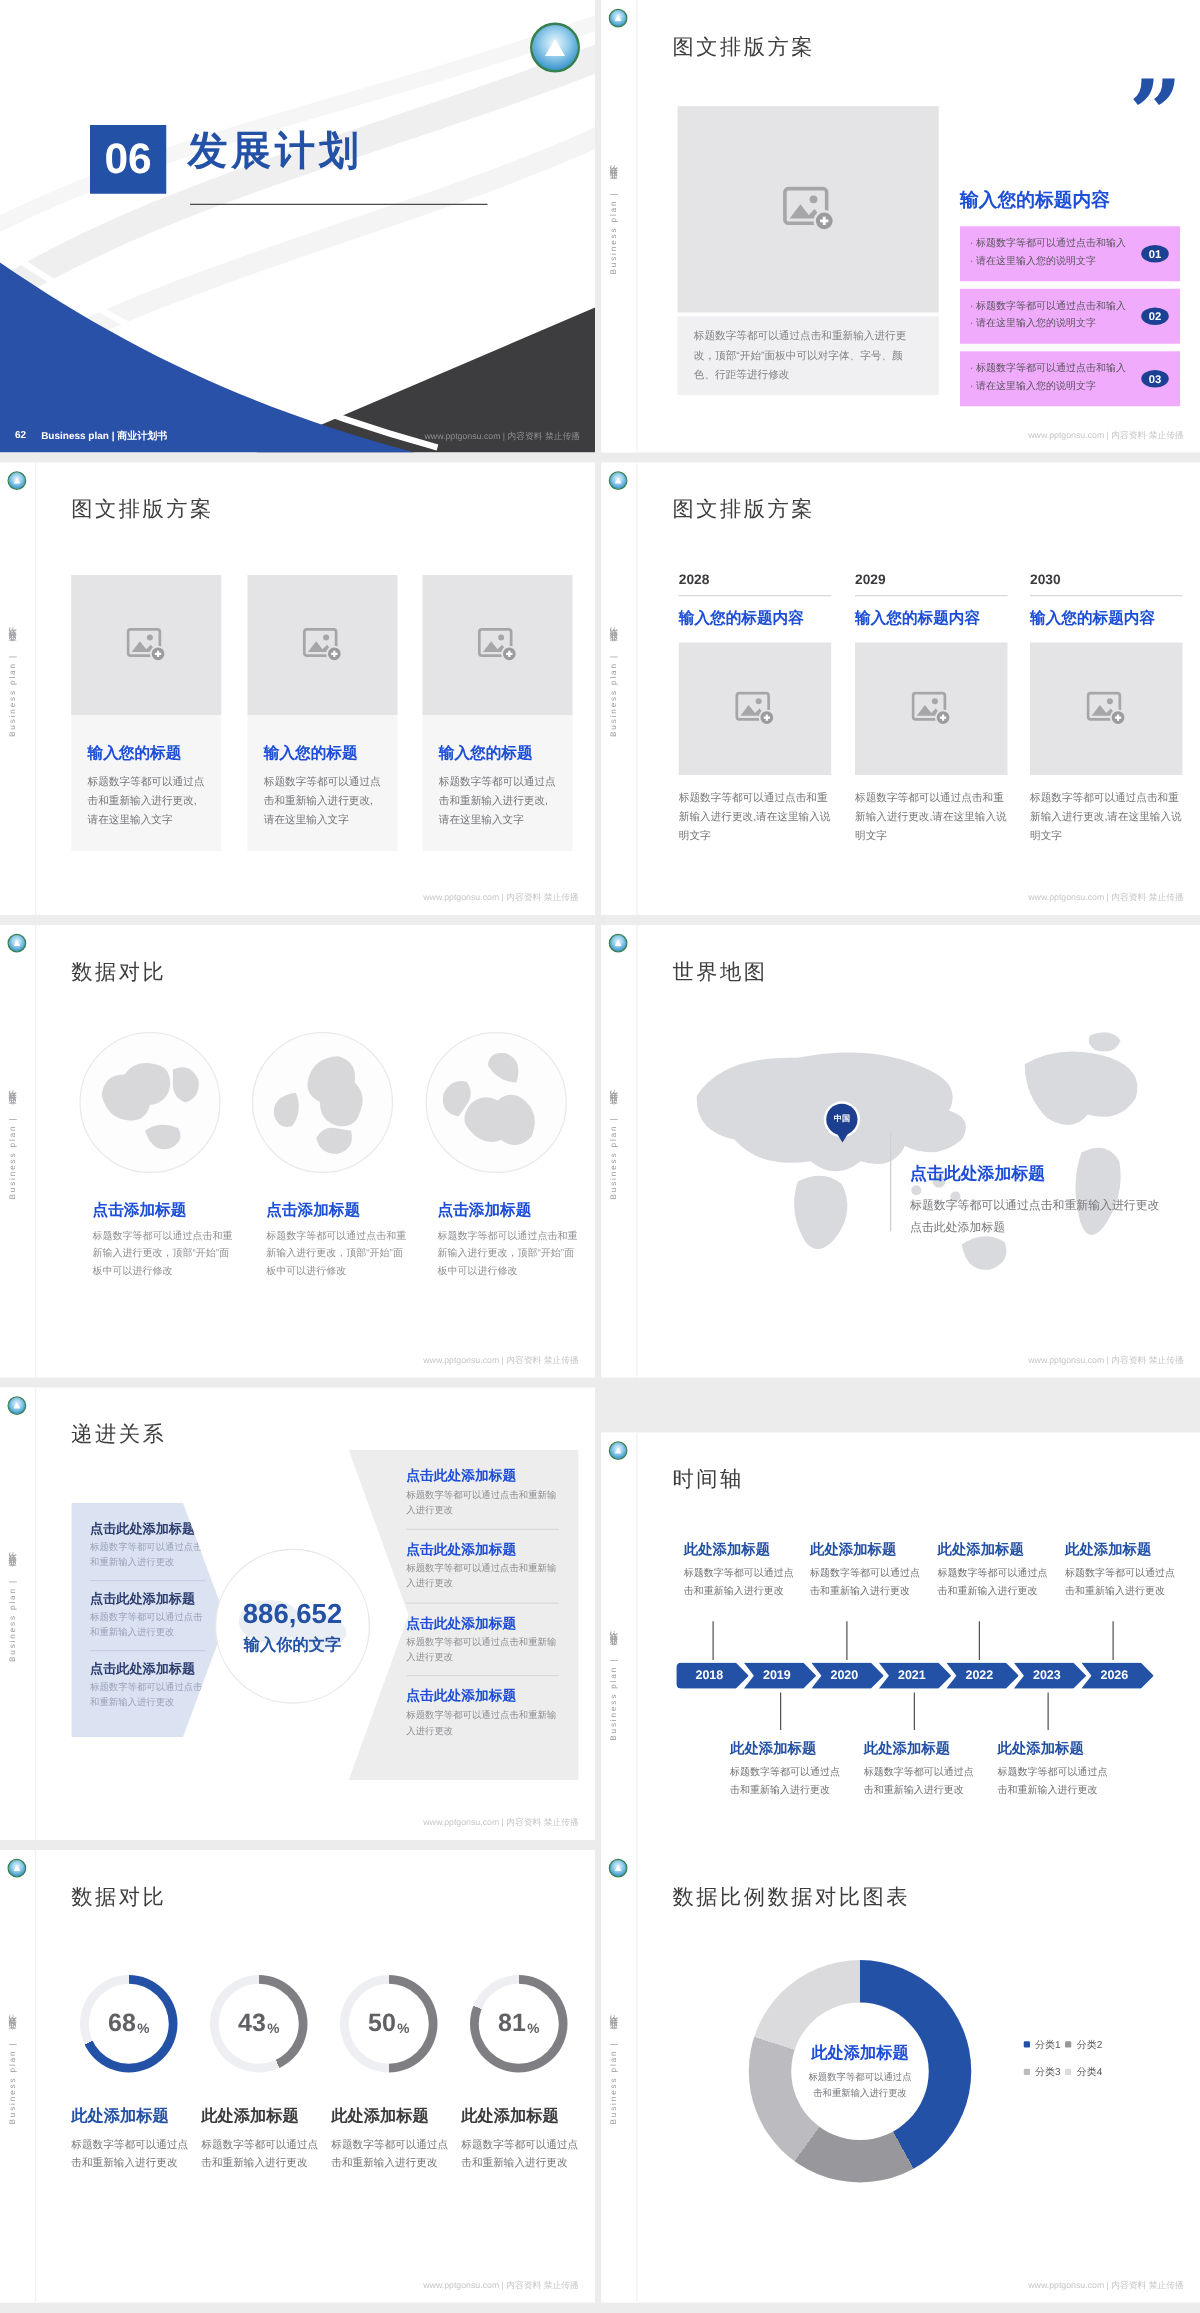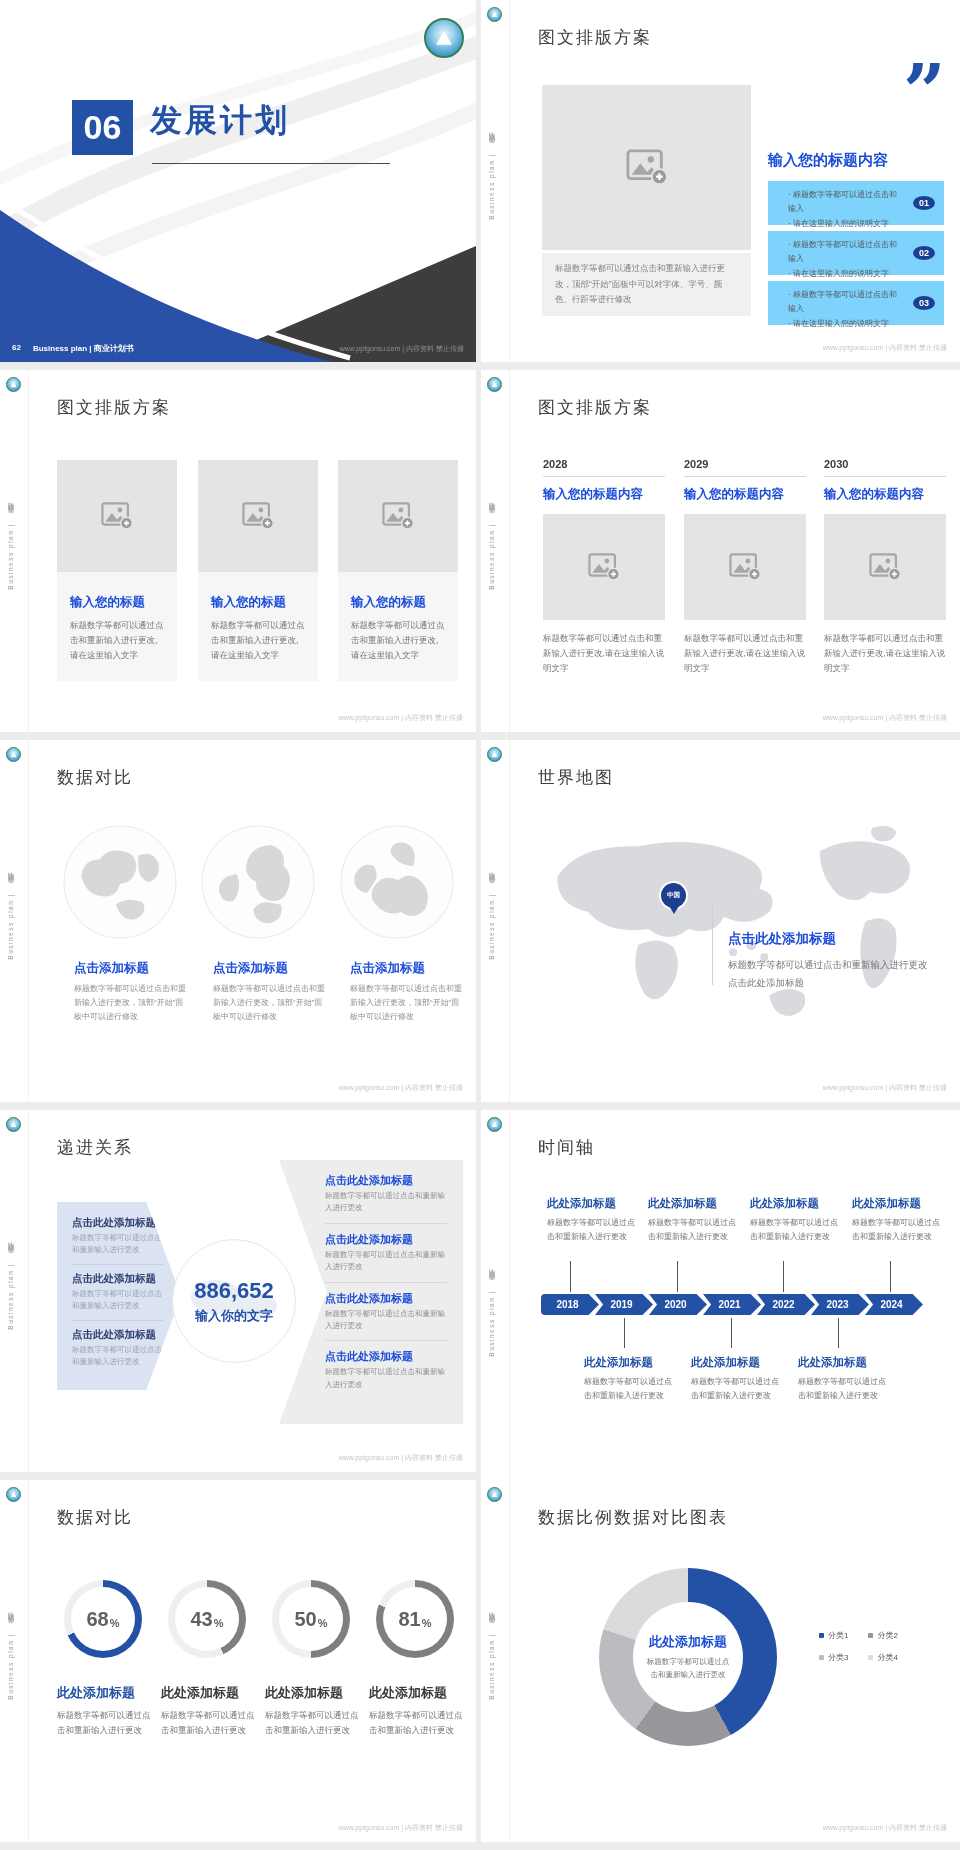--- a/index.html
+++ b/index.html
@@ -30,21 +30,21 @@
   .s62-desc{position:absolute;left:152px;top:174px;width:248px;font-size:12.5px;color:#48484c;line-height:1.62;z-index:3}
   .s62-fl{position:absolute;left:12px;bottom:8px;color:#fff;font-size:8px;font-weight:bold;z-index:4;display:flex;gap:12px}
   .s62-fr{position:absolute;right:12px;bottom:8px;color:#8f8f93;font-size:7px;z-index:4}
   
   .ph63{position:absolute;left:61px;top:85px;width:209px;height:165px}
   .cap63{position:absolute;left:61px;top:253px;width:209px;box-sizing:border-box;background:#f0f0f2;
          padding:8px 13px;font-size:8.5px;color:#828286;line-height:1.85}
   .quote63{position:absolute;left:422px;top:70px;font-family:"DejaVu Serif","Liberation Serif",serif;
            font-weight:bold;font-size:74px;line-height:.62;color:#2351a5}
   .h63{position:absolute;left:287px;top:151px;font-size:15px}
-  .i63{position:absolute;left:287px;width:176px;height:44px;background:#7dd3fc;box-sizing:border-box;padding:7px 40px 0 20px}
+  .i63{position:absolute;left:287px;width:176px;height:44px;background:#f0abfc;box-sizing:border-box;padding:7px 40px 0 8px}
   .i63 .ln{font-size:8px;color:#56565a;line-height:1.8}
   .inum{position:absolute;right:9px;top:50%;transform:translateY(-50%);width:22px;height:14px;border-radius:50%;
         background:#1c4093;color:#fff;font-size:9px;font-weight:bold;display:flex;align-items:center;justify-content:center}
   
   .col64{position:absolute;top:90px;width:120px}
   .ph64{height:112px}
   .panel64{background:#f6f6f7;box-sizing:border-box;padding:22px 12px 18px 13px;min-height:108px}
   .h64{font-size:12.5px;margin-bottom:7px}
   .c64{font-size:8.5px}
   
@@ -104,21 +104,21 @@
   .ghole .u{font-size:11px;margin-top:7px;margin-left:1px}
   .h70{font-size:13px;font-weight:bold;color:#3b3b3e;margin-top:26px}
   .h70.accent{color:#2351a5}
   .c70{font-size:8.5px;margin-top:6px;width:96px}
   
   .pie{position:absolute;left:118px;top:88px;width:178px;height:178px;border-radius:50%}
   .pie-hole{position:absolute;inset:34px;background:#fff;border-radius:50%;display:flex;flex-direction:column;
             align-items:center;justify-content:center;text-align:center}
   .ph71{font-size:13px}
   .pc71{font-size:7.5px;color:#77777c;line-height:1.7;width:88px;margin-top:5px}
-  .lrow{position:absolute;display:flex;gap:20px}
+  .lrow{position:absolute;display:flex;gap:4px}
   .lentry{display:flex;align-items:center;gap:4px;font-size:8px;color:#56565a}
   .ldot{width:5px;height:5px;border-radius:1px}
 </style>
 </head>
 <body>
 
 <div class="slide" style="left:0;top:0;width:476px;height:362px">
   <svg width="476" height="362" viewBox="0 0 476 362" style="position:absolute;inset:0">
     <path d="M-40,260 C120,150 300,120 520,30" stroke="#efefef" stroke-width="22" fill="none"></path>
     <path d="M-40,320 C140,210 340,180 520,90" stroke="#f4f4f4" stroke-width="16" fill="none"></path>
@@ -420,21 +420,21 @@
   <div class="circle68">
     <div class="blob" style="left:18px;top:40px;width:50px;height:34px"></div>
     <div class="blob" style="left:60px;top:52px;width:44px;height:28px"></div>
     <div class="v68">886,652</div>
     <div class="vl68">输入你的文字</div>
   </div>
   <div class="pagenum">68</div>
   <div class="site">www.pptgonsu.com | 内容资料 禁止传播</div>
 </div>
 
-<div class="slide" style="left:481px;top:1110px;width:479px;height:416px">
+<div class="slide" style="left:481px;top:1146px;width:479px;height:416px">
   <div class="sidebar">
     <div class="logo logo-sm"></div>
     <div class="vtext">Business plan | 商业计划书</div>
   </div>
   <div class="stitle">时间轴</div>
 
   <div class="ti69" style="left:66px;top:86px">
     <div class="h69">此处添加标题</div>
     <div class="c69">标题数字等都可以通过点击和重新输入进行更改</div>
   </div>
@@ -455,21 +455,21 @@
   <div class="tick" style="left:196px;top:151px;height:31px"></div>
   <div class="tick" style="left:302px;top:151px;height:31px"></div>
   <div class="tick" style="left:409px;top:151px;height:31px"></div>
 
   <div class="tseg first" style="left:60px">2018</div>
   <div class="tseg" style="left:114px">2019</div>
   <div class="tseg" style="left:168px">2020</div>
   <div class="tseg" style="left:222px">2021</div>
   <div class="tseg" style="left:276px">2022</div>
   <div class="tseg" style="left:330px">2023</div>
-  <div class="tseg" style="left:384px">2024</div>
+  <div class="tseg" style="left:384px">2026</div>
 
   <div class="tick" style="left:143px;top:208px;height:30px"></div>
   <div class="tick" style="left:250px;top:208px;height:30px"></div>
   <div class="tick" style="left:357px;top:208px;height:30px"></div>
 
   <div class="ti69" style="left:103px;top:245px">
     <div class="h69">此处添加标题</div>
     <div class="c69">标题数字等都可以通过点击和重新输入进行更改</div>
   </div>
   <div class="ti69" style="left:210px;top:245px">

